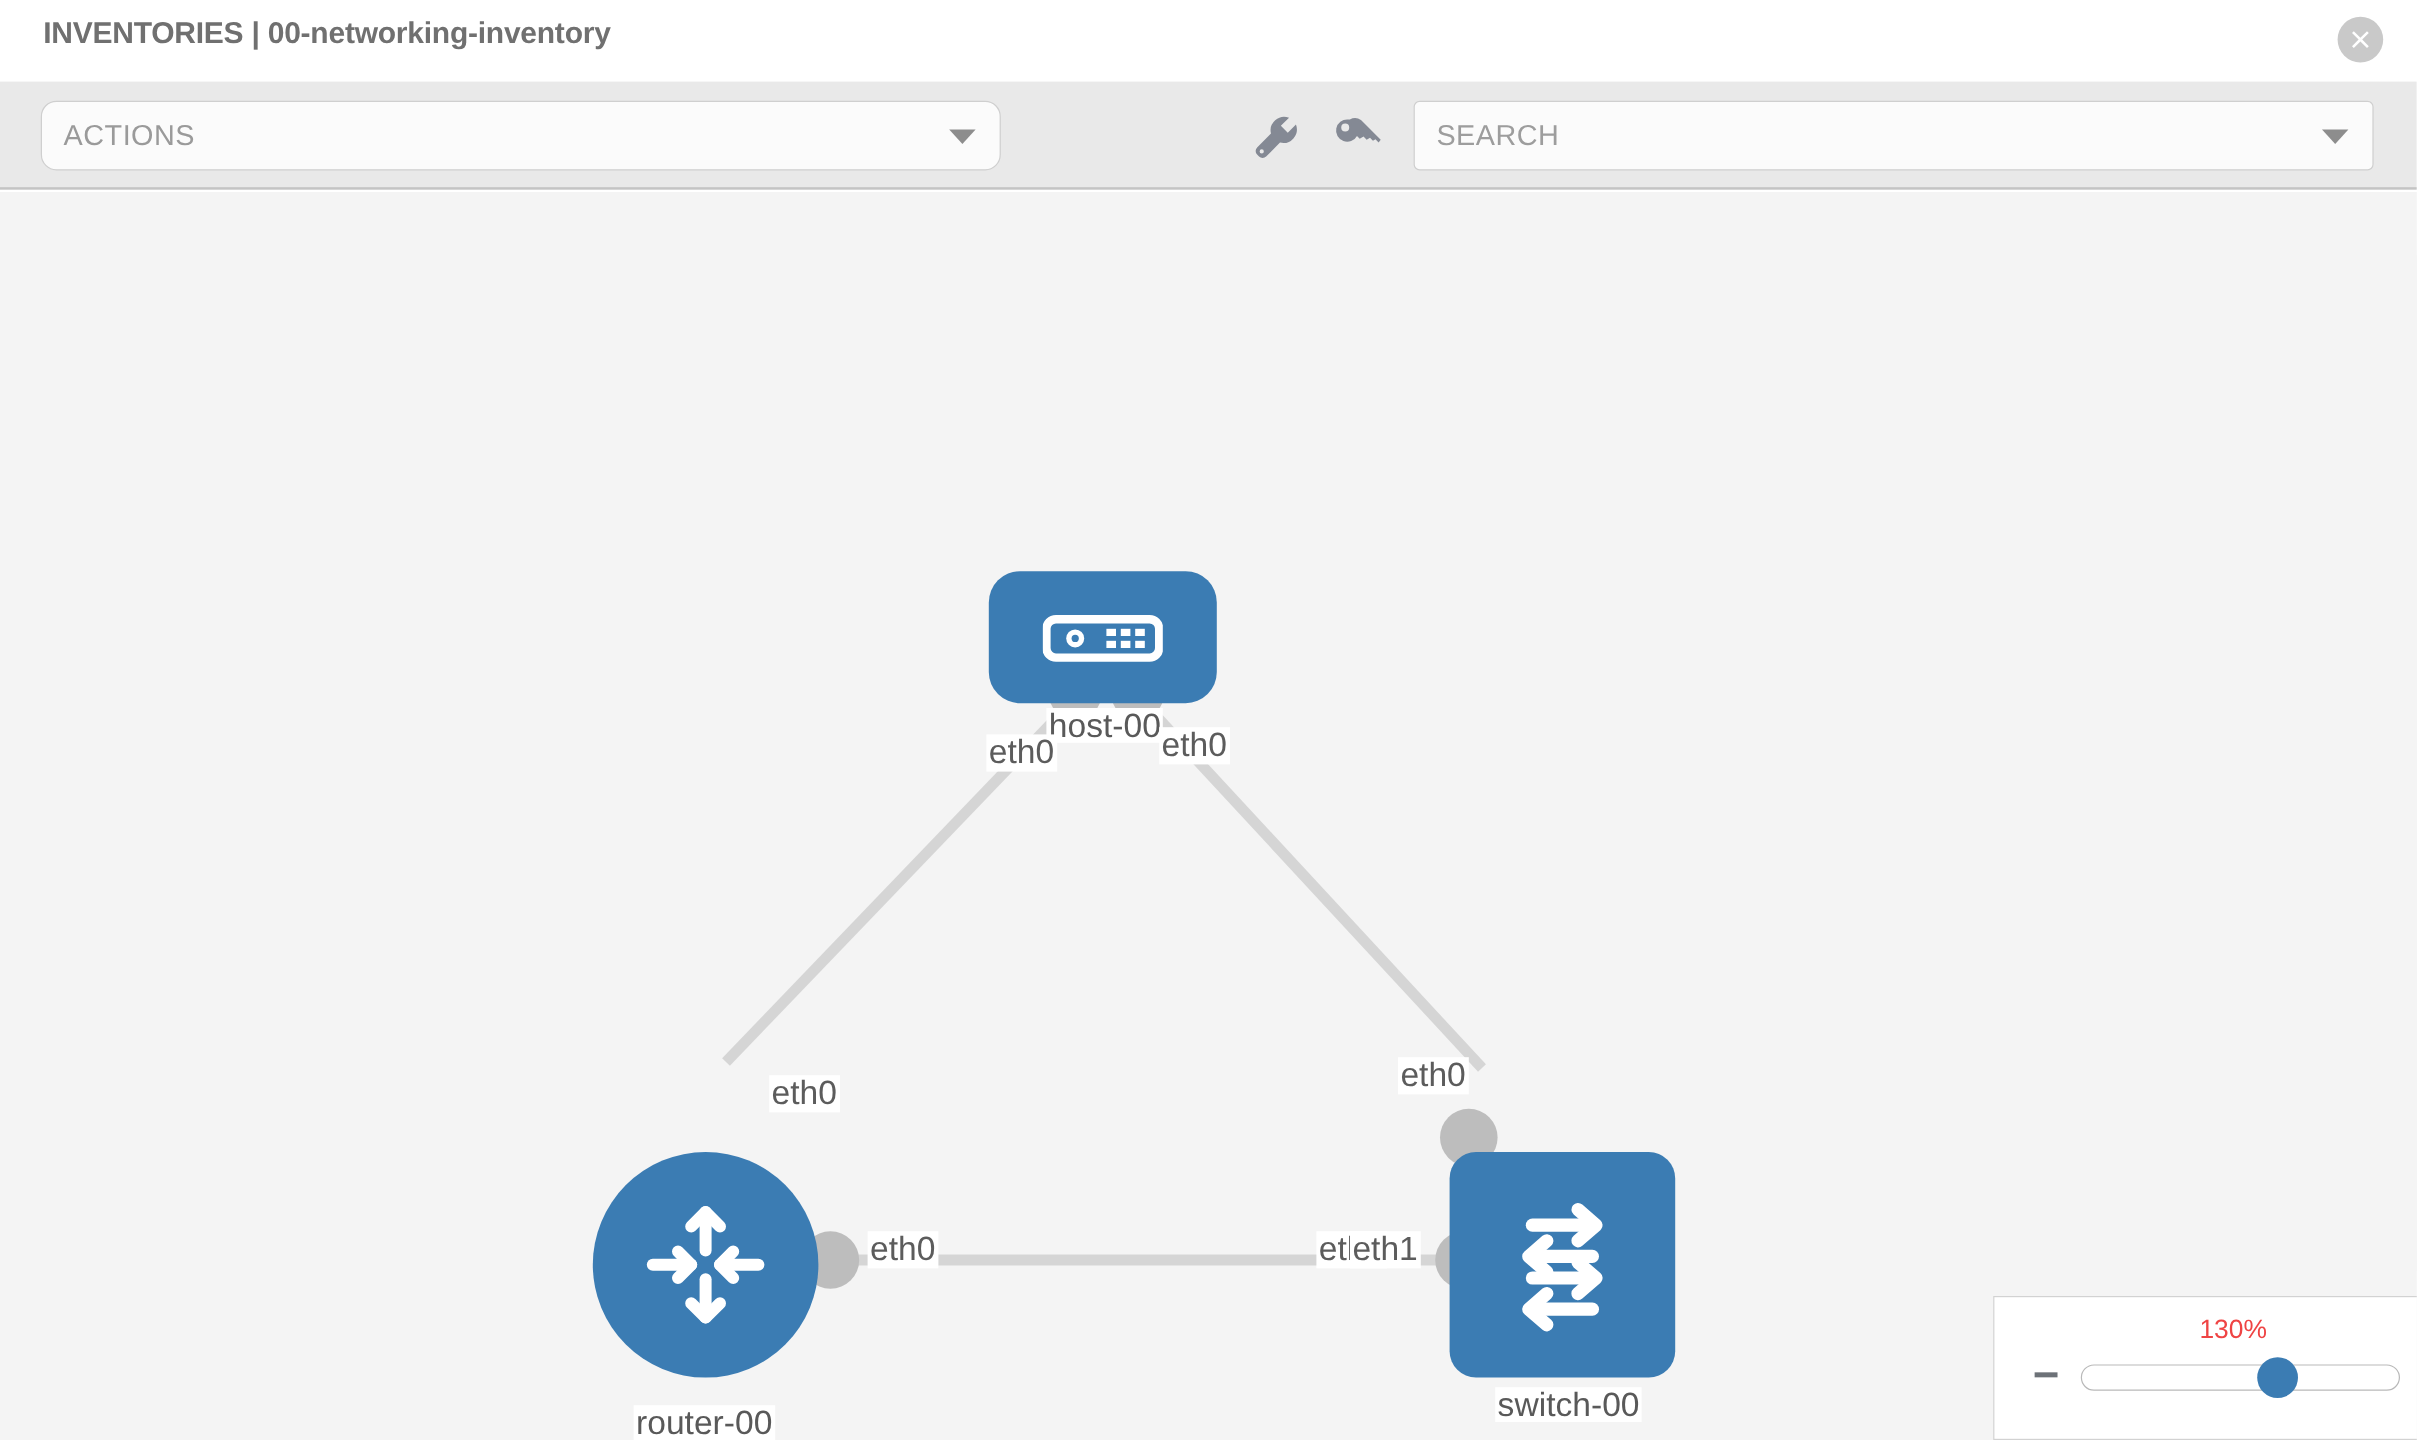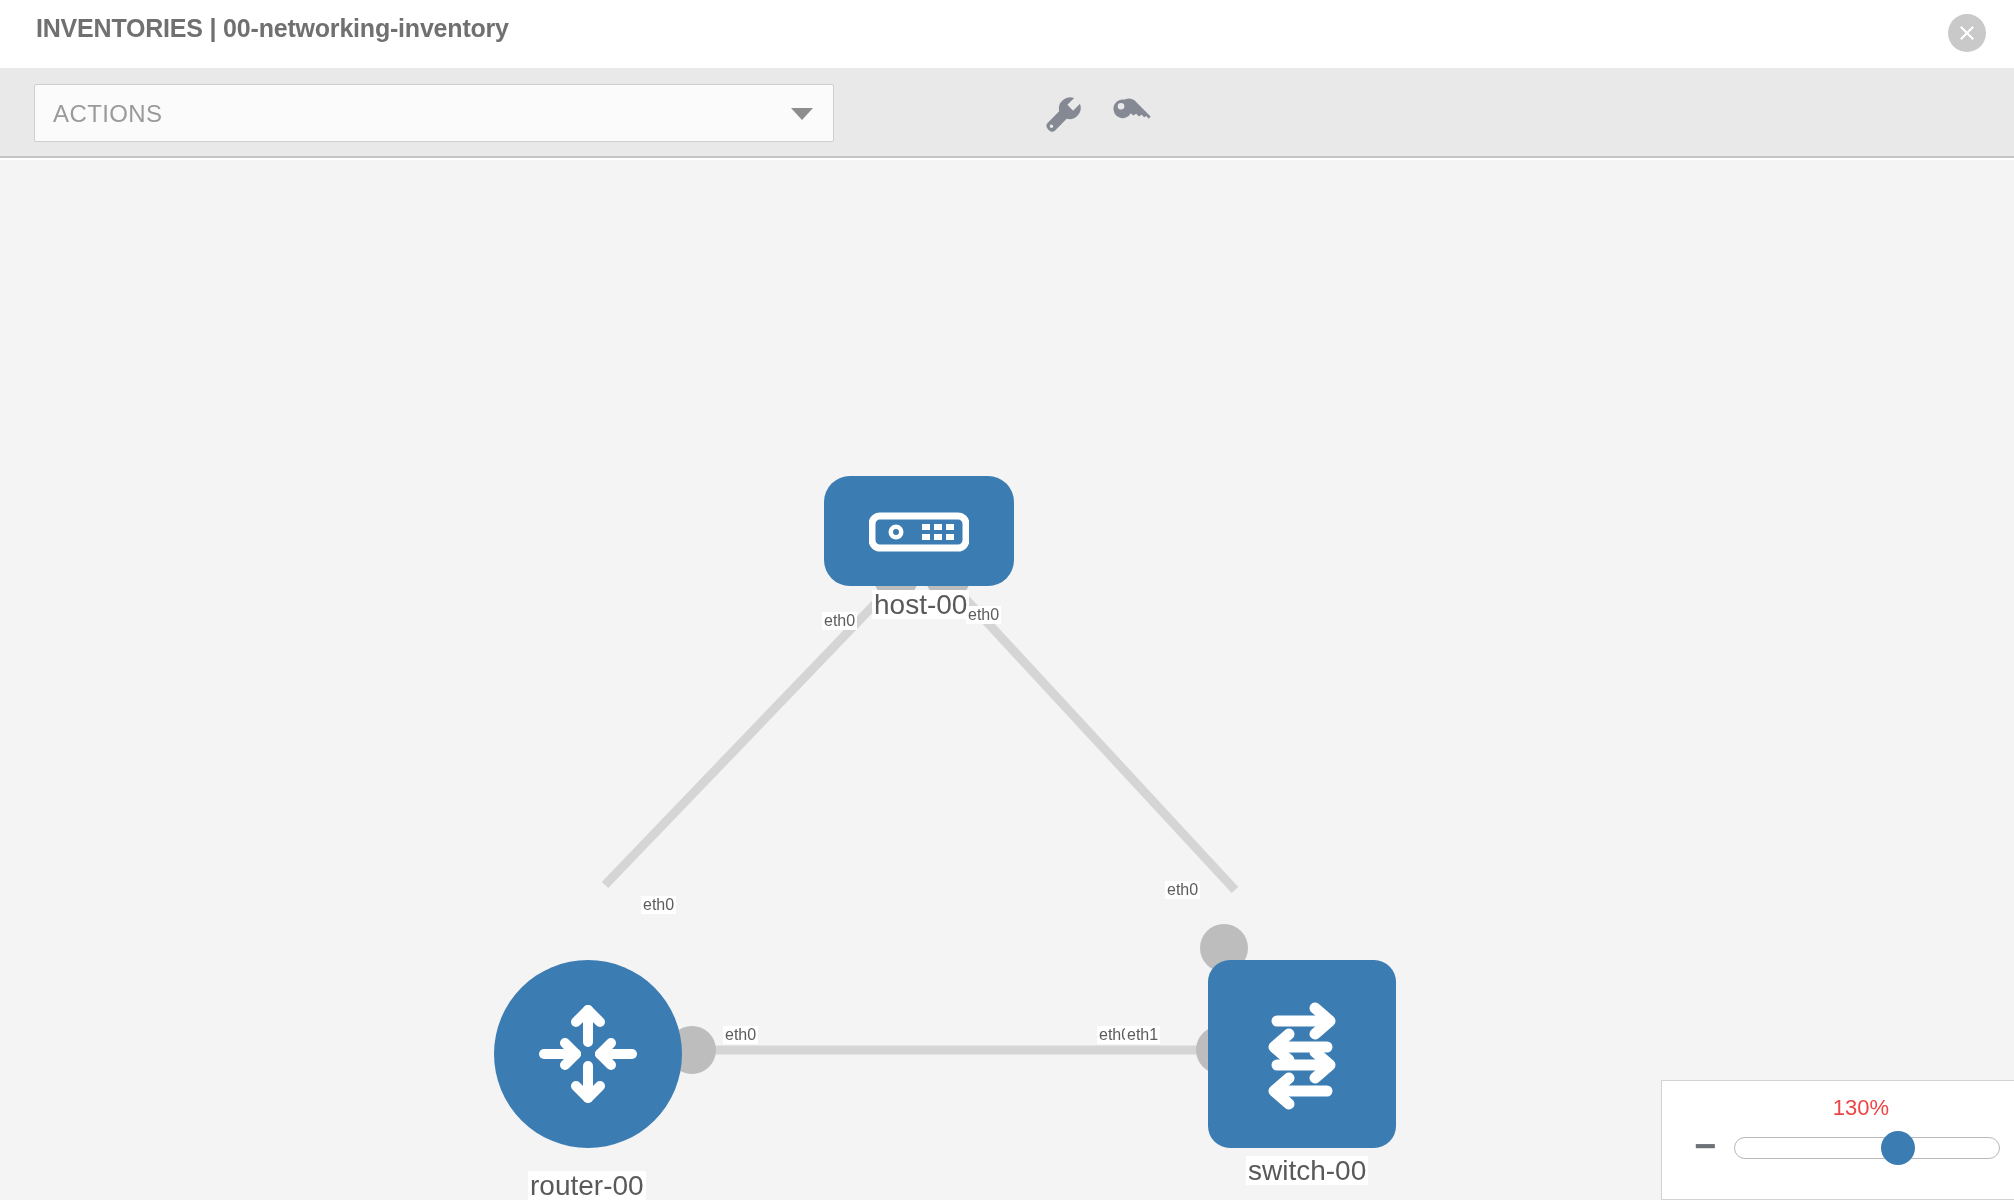--- a/index.html
+++ b/index.html
@@ -36,21 +36,21 @@
     position:absolute; left:0; top:68px; width:2014px; height:90px;
     background:#e9e9e9;
     border-bottom:2px solid #c4c4c4;
     box-sizing:border-box;
   }
   .actions-select {
     position:absolute; left:34px; top:84px;
     width:800px; height:58px;
     background:#fbfbfb;
     border:1px solid #cfcfcf;
-    border-radius:2px;
+    border-radius:13px;
     box-sizing:border-box;
     cursor:pointer;
   }
   .actions-select .label {
     position:absolute; left:18px; top:15px;
     font-size:24px; color:#9a9a9a; letter-spacing:0.4px;
   }
   .caret {
     position:absolute; right:20px; top:50%;
     width:0; height:0; margin-top:-5px;
@@ -114,21 +114,21 @@
 
   
   .port {
     position:absolute;
     background:#bdbdbd;
     border-radius:50%;
   }
 
   .edge-label {
     position:absolute;
-    font-size:16px; color:#5c5c5c;
+    font-size:28px; color:#5c5c5c;
     background:#ffffff;
     white-space:nowrap;
     padding:0 2px;
     line-height:1.1;
   }
 
   
   .zoom-ctl {
     position:absolute; right:0; bottom:0;
     width:400px; height:120px;
@@ -191,20 +191,24 @@
       <path fill="currentColor" d="M21.7 5.6l-3.9 3.9-3.3-3.3 3.9-3.9A6.5 6.5 0 0 0 9.8 9.9L3.2 16.5a2.4 2.4 0 0 0 0 3.4l0.9 0.9a2.4 2.4 0 0 0 3.4 0l6.6-6.6a6.5 6.5 0 0 0 7.6-8.6zM5.4 19.4a1 1 0 1 1 0-2 1 1 0 0 1 0 2z"></path>
     </svg>
   </div>
 
   <div class="tool-icon key">
     <svg viewBox="0 0 24 24">
       <path fill="currentColor" d="M7.5 3.2A5.3 5.3 0 1 0 11.9 11l1.3 1.3 1.8-1 1.5 1.5 1.6-0.9 1.4 1.4 1.2-0.7 1.5 1.5 1.0-1.3-9.4-9.4a5.3 5.3 0 0 0-5.3-0.2zM6.3 8.9a1.9 1.9 0 1 1 0-3.8 1.9 1.9 0 0 1 0 3.8z"></path>
     </svg>
   </div>
 
+  <div class="search-box">
+    <span class="value" placeholder="SEARCH">SEARCH</span>
+    <span class="caret"></span>
+  </div>
 
   <div class="canvas">
     <div class="topology">
 
       <svg width="2014" height="1040" style="position:absolute;left:0;top:0;">
 
         <line x1="898" y1="420" x2="605" y2="725" stroke="#d5d5d5" stroke-width="9"></line>
 
         <line x1="948" y1="420" x2="1235" y2="730" stroke="#d5d5d5" stroke-width="9"></line>
 

